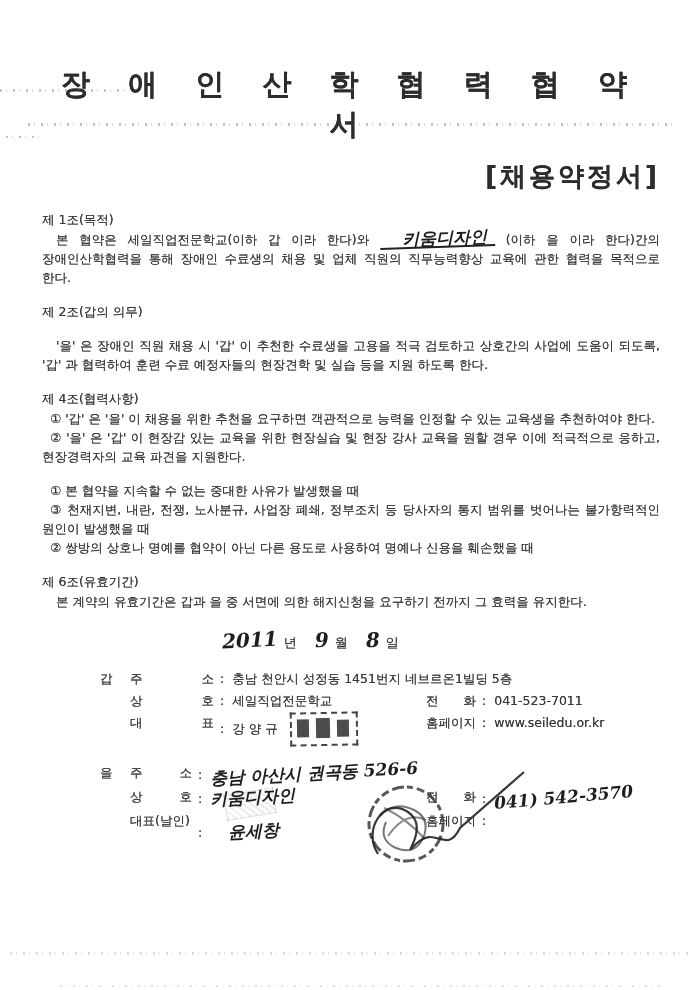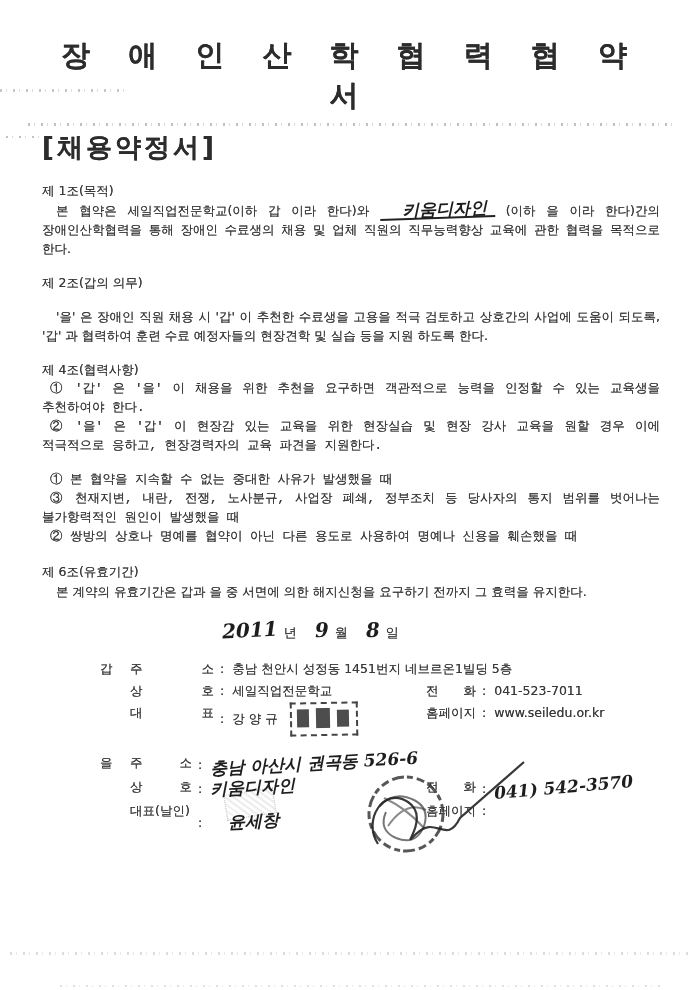--- a/index.html
+++ b/index.html
@@ -1,39 +1,39 @@
 <!DOCTYPE html>
 <html><head>
 <meta charset="utf-8">
 <style>
   html,body{margin:0;padding:0;background:#ffffff;}
   .page{
     position:relative; width:700px; height:990px; background:#fff; overflow:hidden;
     font-family:"DejaVu Sans", sans-serif; color:#333;
     -webkit-font-smoothing:antialiased;
   }
-  .content{ padding:28px 40px 0 42px; }
+  .content{ padding:28px 40px 0 42px;margin-top:29px; }
 
   
   .title{
     margin:8px 0 0 0; text-align:center; font-size:29px; font-weight:bold;
     letter-spacing:14px; color:#2c2c2c; text-shadow:0 0 .6px #444;
   }
   .subtitle{
-    margin:14px 0 0 0; text-align:left; font-size:26px; font-weight:bold;
+    margin:14px 0 0 0; text-align:right; font-size:26px; font-weight:bold;
     letter-spacing:3px; color:#2c2c2c; text-shadow:0 0 .6px #444;
   }
 
   
   .doc-body{ margin-top:16px; font-size:12.5px; line-height:19px; color:#383838;
     text-shadow:0 0 .4px rgba(70,70,70,.85); }
   .sec{ margin-top:15px; }
   .sec-h{ margin:0 0 1px 0; }
   .para{ margin:0; text-indent:14px; text-align:justify; word-break:keep-all; }
-  .item{ margin:0; text-indent:8px; text-align:justify; word-break:keep-all;font-family:Liberation Mono, monospace; }
+  .item{ margin:0; text-indent:8px; text-align:justify; word-break:keep-all; }
 
   
   .hand{
     font-family:"DejaVu Serif", serif; font-style:italic; font-weight:bold;
     color:#1d1d1d; text-shadow:none; display:inline-block;
   }
   .hand-inline{ font-size:17px; transform:rotate(-2deg); padding:0 8px;
     border-bottom:2px solid #222; line-height:15px; }
   .hand-date{ font-size:20px; transform:rotate(-3deg); }
   .hand-val{ font-size:17px; transform:rotate(-3deg); }

